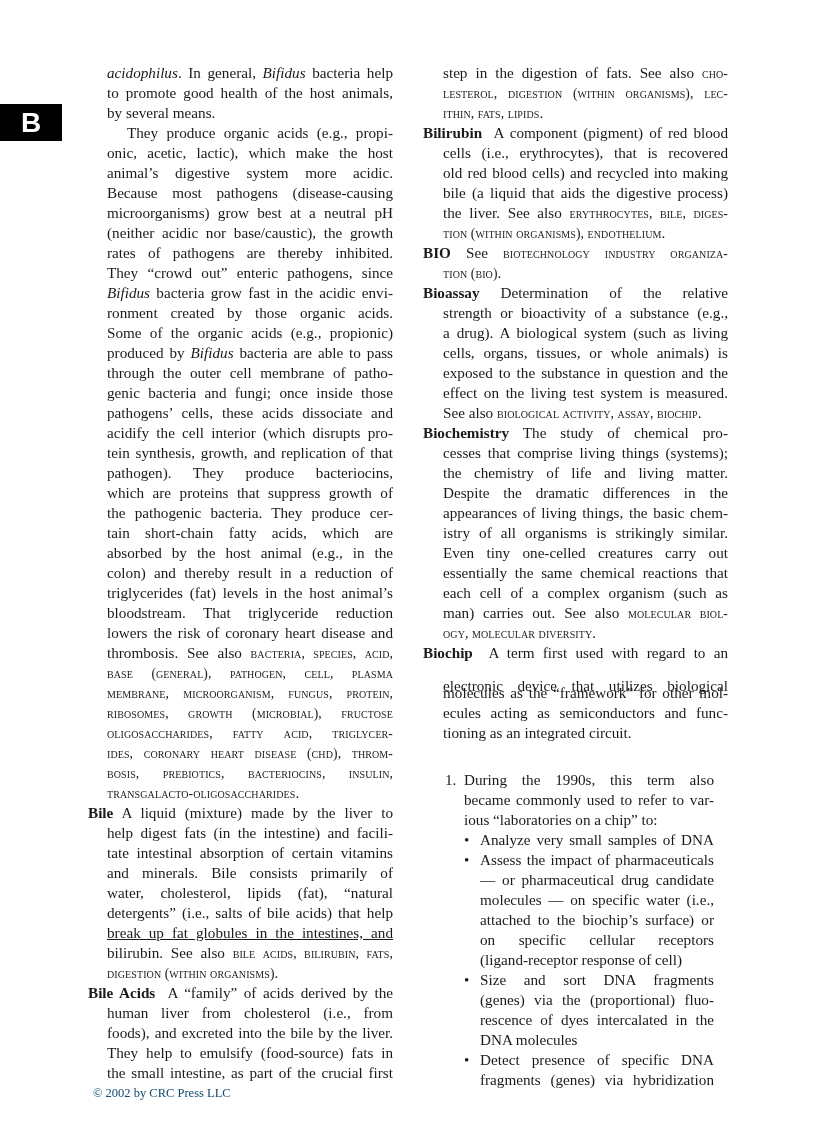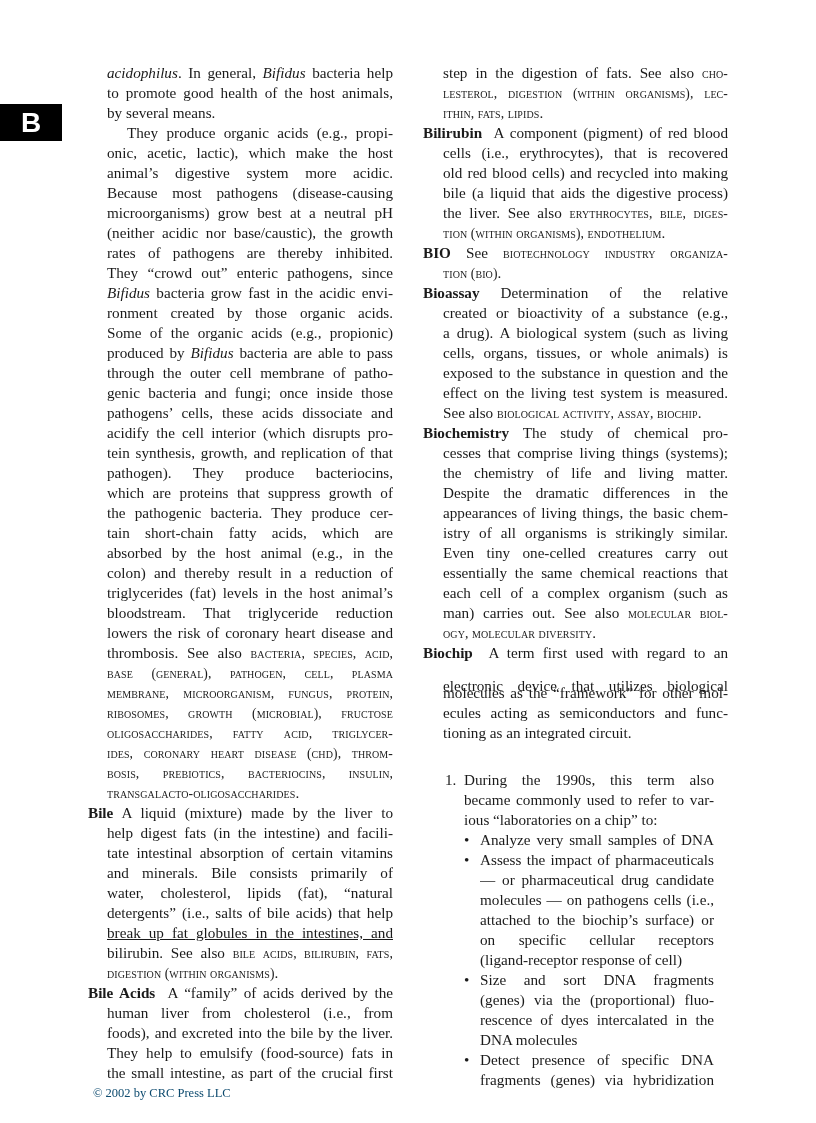--- a/index.html
+++ b/index.html
@@ -81,21 +81,21 @@
     <div class="ln last" style="left: 443px; top: 103px; width: 285px;"><span class="sc">ithin, fats, lipids</span>.</div>
     <div class="ln" style="left: 423px; top: 123px; width: 305px; white-space: normal; overflow: hidden;"><span class="hw">Bilirubin</span>&nbsp; A component (pigment) of red blood</div>
     <div class="ln" style="left: 443px; top: 143px; width: 285px; white-space: normal; overflow: hidden;">cells (i.e., erythrocytes), that is recovered (from</div>
     <div class="ln" style="left: 443px; top: 163px; width: 285px; white-space: normal; overflow: hidden;">old red blood cells) and recycled into making</div>
     <div class="ln" style="left: 443px; top: 183px; width: 285px; white-space: normal; overflow: hidden;">bile (a liquid that aids the digestive process) by</div>
     <div class="ln" style="left: 443px; top: 203px; width: 285px; white-space: normal; overflow: hidden;">the liver. See also <span class="sc">erythrocytes, bile, diges-</span></div>
     <div class="ln last" style="left: 443px; top: 223px; width: 285px;"><span class="sc">tion (within organisms), endothelium</span>.</div>
     <div class="ln" style="left: 423px; top: 243px; width: 305px; white-space: normal; overflow: hidden;"><span class="hw">BIO</span> See <span class="sc">biotechnology industry organiza-</span></div>
     <div class="ln last" style="left: 443px; top: 263px; width: 285px;"><span class="sc">tion (bio)</span>.</div>
     <div class="ln" style="left: 423px; top: 283px; width: 305px; white-space: normal; overflow: hidden;"><span class="hw">Bioassay</span> Determination of the relative</div>
-    <div class="ln" style="left: 443px; top: 303px; width: 285px; white-space: normal; overflow: hidden;">created or bioactivity of a substance (e.g.,</div>
+    <div class="ln" style="left: 443px; top: 303px; width: 285px; white-space: normal; overflow: hidden;">strength or bioactivity of a substance (e.g.,</div>
     <div class="ln" style="left: 443px; top: 323px; width: 285px; white-space: normal; overflow: hidden;">a drug). A biological system (such as living</div>
     <div class="ln" style="left: 443px; top: 343px; width: 285px; white-space: normal; overflow: hidden;">cells, organs, tissues, or whole animals) is</div>
     <div class="ln" style="left: 443px; top: 363px; width: 285px; white-space: normal; overflow: hidden;">exposed to the substance in question and the</div>
     <div class="ln" style="left: 443px; top: 383px; width: 285px; white-space: normal; overflow: hidden;">effect on the living test system is measured.</div>
     <div class="ln last" style="left: 443px; top: 403px; width: 285px;">See also <span class="sc">biological activity, assay, biochip</span>.</div>
     <div class="ln" style="left: 423px; top: 423px; width: 305px; white-space: normal; overflow: hidden;"><span class="hw">Biochemistry</span> The study of chemical pro-</div>
     <div class="ln" style="left: 443px; top: 443px; width: 285px; white-space: normal; overflow: hidden;">cesses that comprise living things (systems);</div>
     <div class="ln" style="left: 443px; top: 463px; width: 285px; white-space: normal; overflow: hidden;">the chemistry of life and living matter.</div>
     <div class="ln" style="left: 443px; top: 483px; width: 285px; white-space: normal; overflow: hidden;">Despite the dramatic differences in the</div>
     <div class="ln" style="left: 443px; top: 503px; width: 285px; white-space: normal; overflow: hidden;">appearances of living things, the basic chem-</div>
@@ -112,21 +112,21 @@
     <div class="ln last" style="left: 443px; top: 723px; width: 285px;">tioning as an integrated circuit.</div>
     <div class="ln last" style="left: 445px; top: 770px; width: 19px;">1.</div>
     <div class="ln" style="left: 464px; top: 770px; width: 250px; white-space: normal; overflow: hidden;">During the 1990s, this term also</div>
     <div class="ln" style="left: 464px; top: 790px; width: 250px; white-space: normal; overflow: hidden;">became commonly used to refer to var-</div>
     <div class="ln last" style="left: 464px; top: 810px; width: 250px;">ious “laboratories on a chip” to:</div>
     <div class="ln last" style="left: 464px; top: 830px; width: 12px;">•</div>
     <div class="ln" style="left: 480px; top: 830px; width: 234px; white-space: normal; overflow: hidden;">Analyze very small samples of DNA</div>
     <div class="ln last" style="left: 464px; top: 850px; width: 12px;">•</div>
     <div class="ln" style="left: 480px; top: 850px; width: 234px; white-space: normal; overflow: hidden;">Assess the impact of pharmaceuticals</div>
     <div class="ln" style="left: 480px; top: 870px; width: 234px; white-space: normal; overflow: hidden;">— or pharmaceutical drug candidate</div>
-    <div class="ln" style="left: 480px; top: 890px; width: 234px; white-space: normal; overflow: hidden;">molecules — on pathogens cells (i.e.,</div>
+    <div class="ln" style="left: 480px; top: 890px; width: 234px; white-space: normal; overflow: hidden;">molecules — on specific water (i.e.,</div>
     <div class="ln" style="left: 480px; top: 910px; width: 234px; white-space: normal; overflow: hidden;">attached to the biochip’s surface) or</div>
     <div class="ln" style="left: 480px; top: 930px; width: 234px; white-space: normal; overflow: hidden;">on specific cellular receptors</div>
     <div class="ln last" style="left: 480px; top: 950px; width: 234px;">(ligand-receptor response of cell)</div>
     <div class="ln last" style="left: 464px; top: 970px; width: 12px;">•</div>
     <div class="ln" style="left: 480px; top: 970px; width: 234px; white-space: normal; overflow: hidden;">Size and sort DNA fragments</div>
     <div class="ln" style="left: 480px; top: 990px; width: 234px; white-space: normal; overflow: hidden;">(genes) via the (proportional) fluo-</div>
     <div class="ln" style="left: 480px; top: 1010px; width: 234px; white-space: normal; overflow: hidden;">rescence of dyes intercalated in the</div>
     <div class="ln last" style="left: 480px; top: 1030px; width: 234px;">DNA molecules</div>
     <div class="ln last" style="left: 464px; top: 1050px; width: 12px;">•</div>
     <div class="ln" style="left: 480px; top: 1050px; width: 234px; white-space: normal; overflow: hidden;">Detect presence of specific DNA</div>

